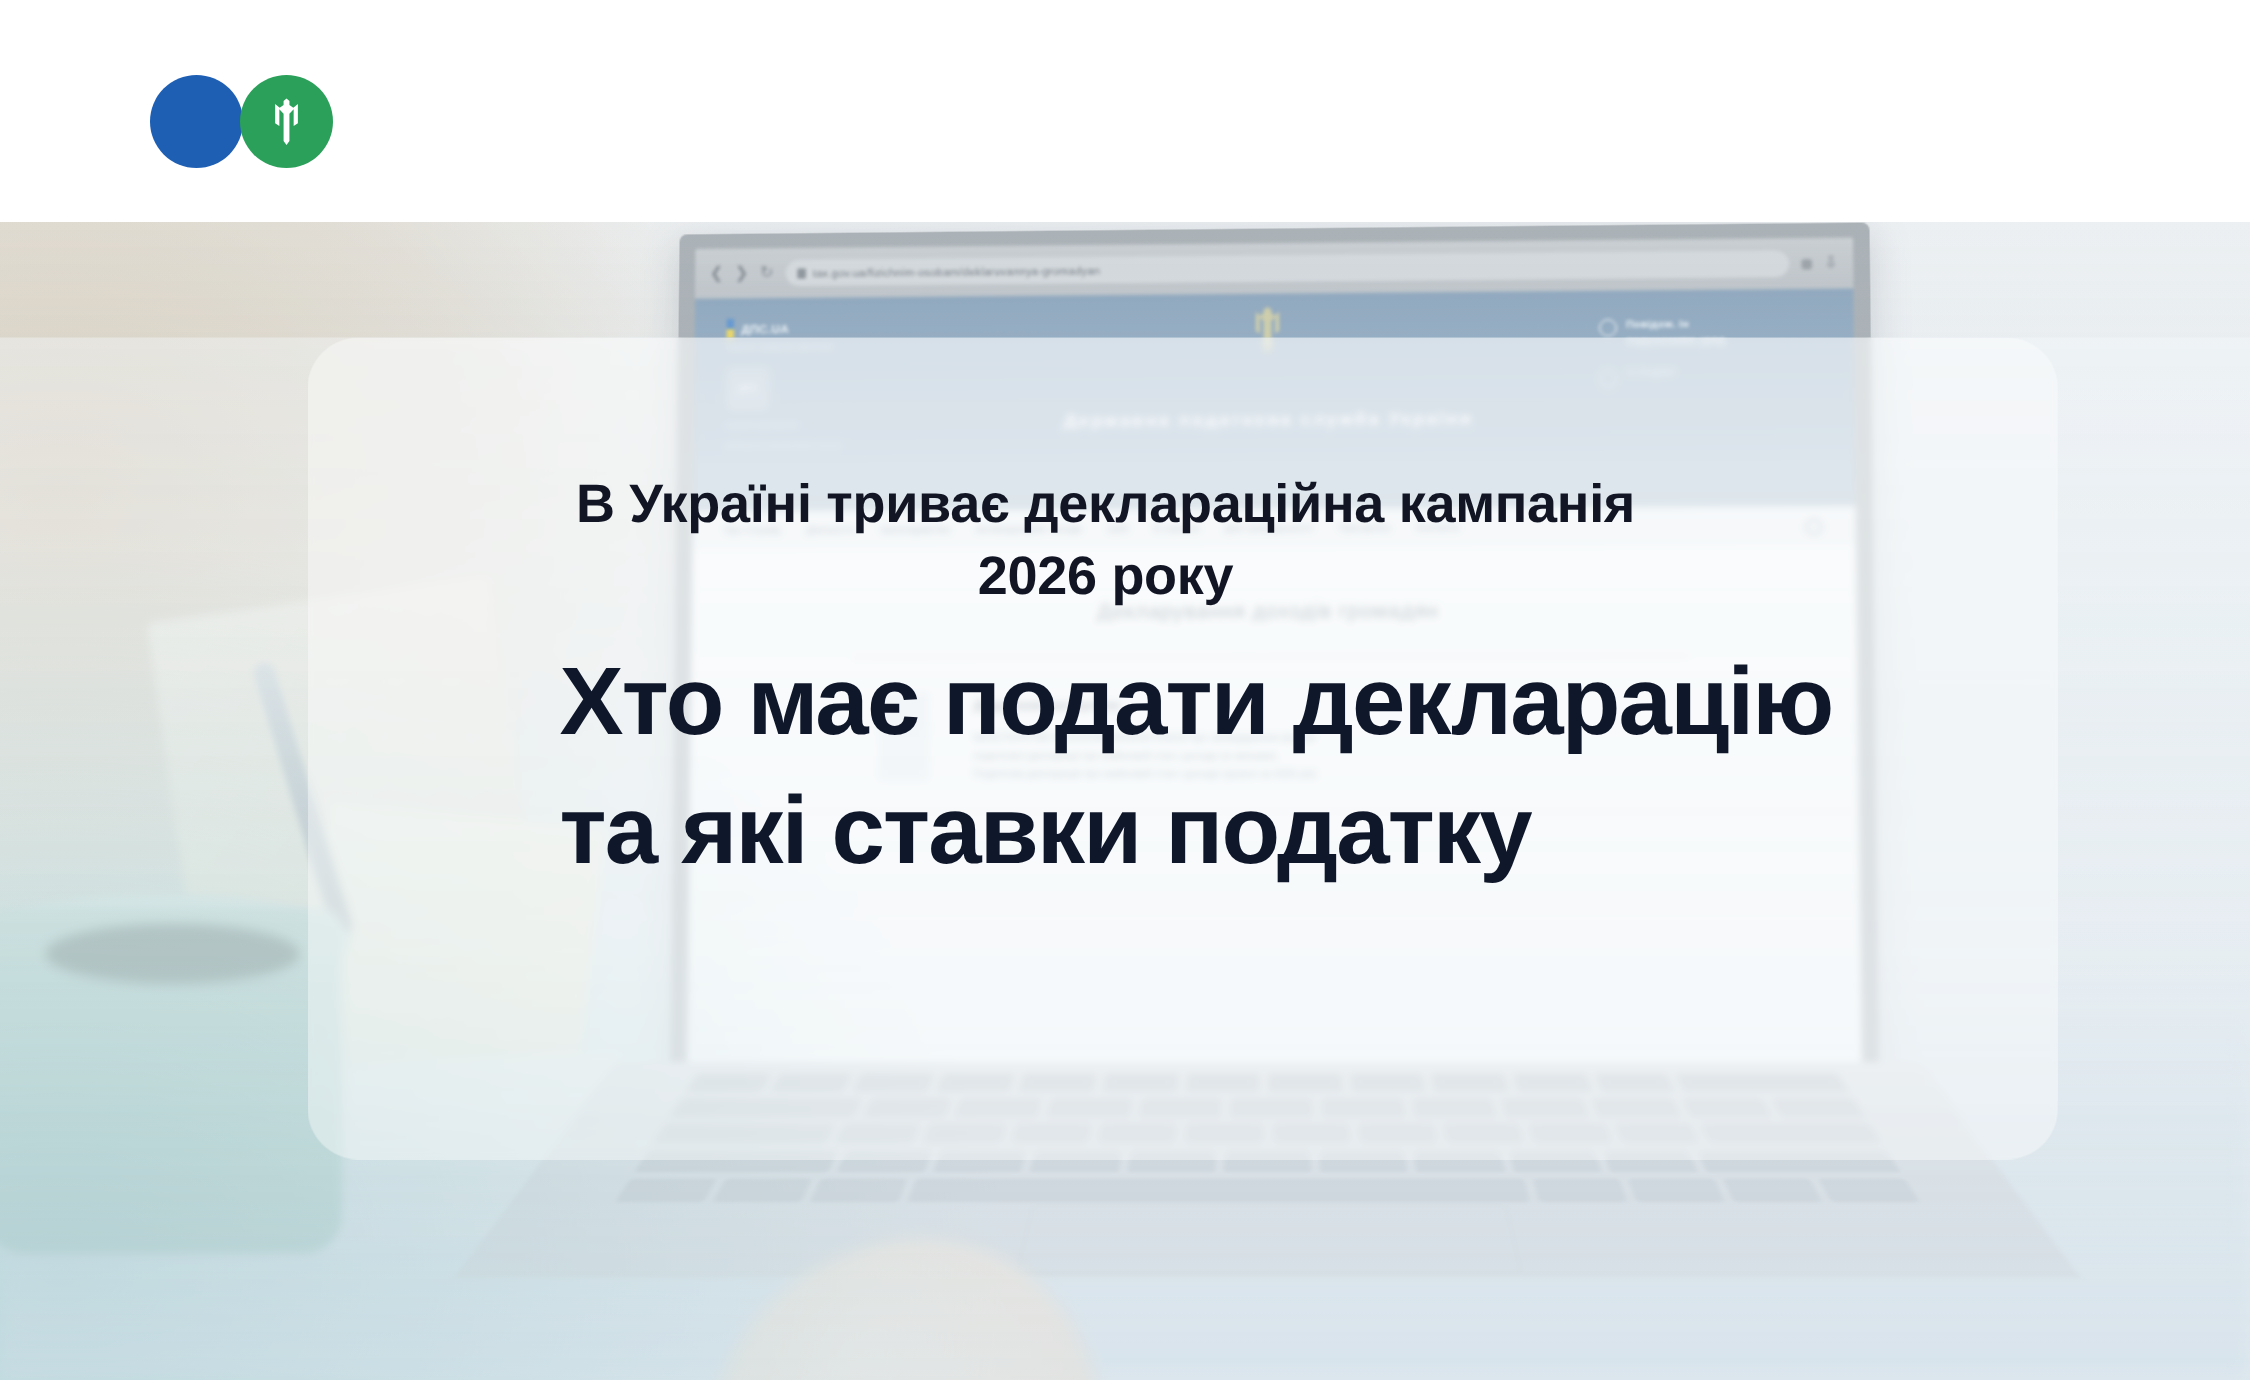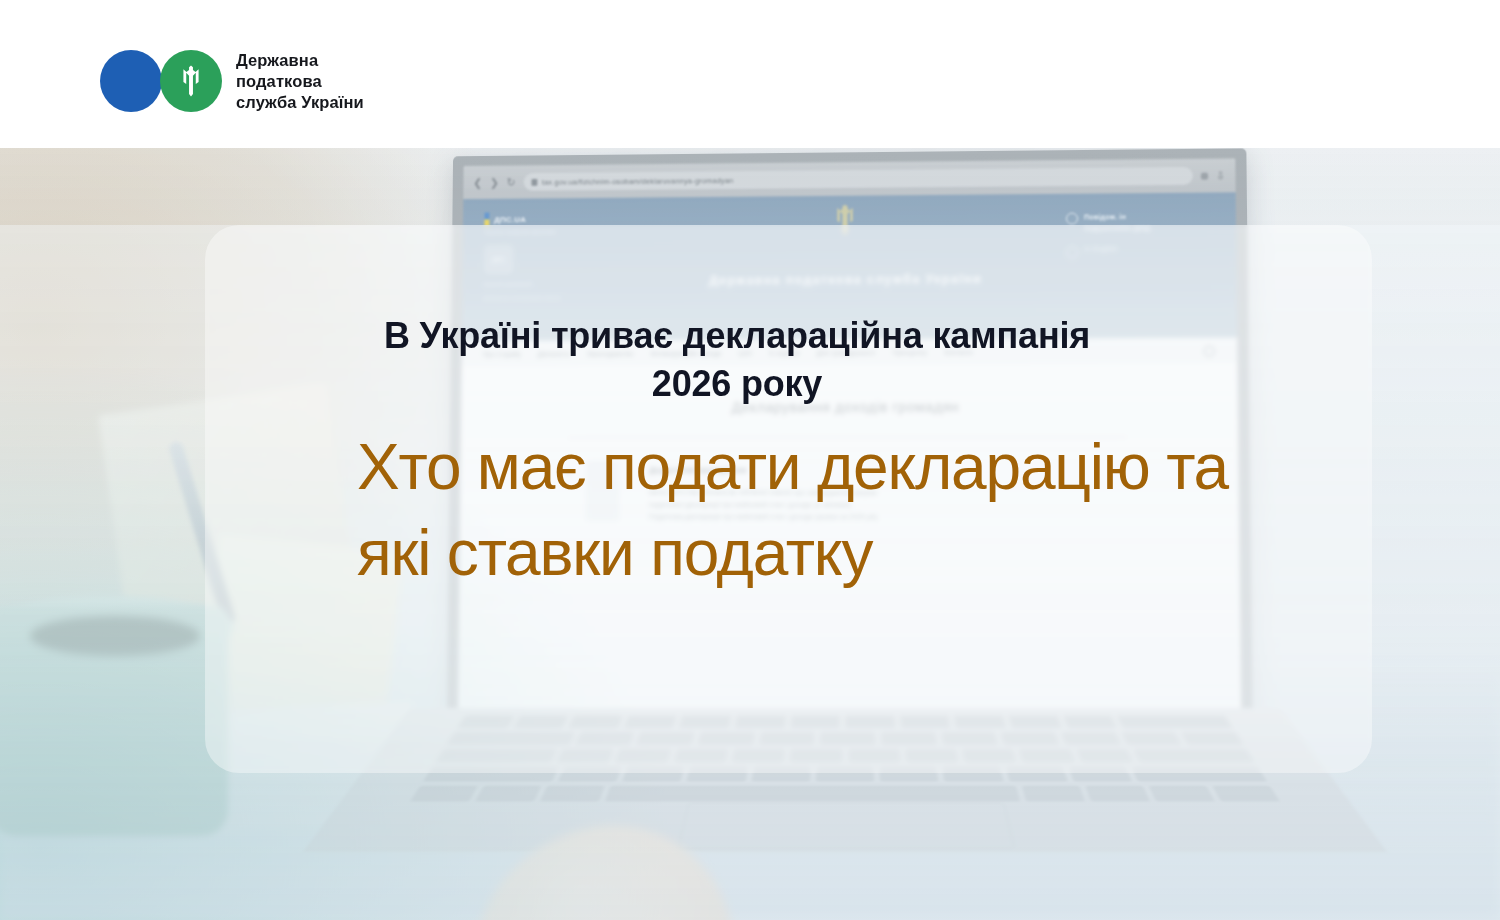--- a/index.html
+++ b/index.html
@@ -218,22 +218,22 @@
     z-index:20;
   }
 
   
   .textblock{position:absolute;left:357px;top:312px;width:940px;z-index:30;}
   .kicker{
     font-size:36px;line-height:48px;font-weight:bold;color:#111524;
     letter-spacing:-.2px;margin:0 0 16px 0;max-width:760px;text-align:center;
   }
   .headline{
-    font-size:64px;line-height:86px;font-weight:normal;color:#a16207;
-    letter-spacing:-1.2px;margin:0;max-width:900px;
+    font-size:64px;line-height:86px;font-weight:bold;color:#0f172a;
+    letter-spacing:-1.2px;margin:16px;max-width:900px;
   }
 </style>
 </head>
 <body>
 
 <div class="stage">
 
   <div class="photo">
 
     <div class="photo-layer">
@@ -416,21 +416,16 @@
   <div class="header">
     <div class="logo-wrap">
       <div class="logo-marks">
         <div class="circle circle-blue" style="background:#1E5FB4"></div>
         <div class="circle circle-green" style="background:#2BA05A">
           <svg class="trident" viewBox="0 0 60 76">
             <path d="M30 74 L25.5 68 L25.5 26 L19 19 L19 45 L12.5 40.5 L12.5 11 L19.5 17 L25.5 12.5 L25.5 6.5 L30 2.5 L34.5 6.5 L34.5 12.5 L40.5 17 L47.5 11 L47.5 40.5 L41 45 L41 19 L34.5 26 L34.5 68 Z" fill="#ffffff"></path>
           </svg>
         </div>
       </div>
-      <div class="logo-text">
-        <span>Державна</span><br>
-        <span>податкова</span><br>
-        <span>служба України</span>
-      </div>
     </div>
   </div>
 
 </div>
 
 </body></html>

